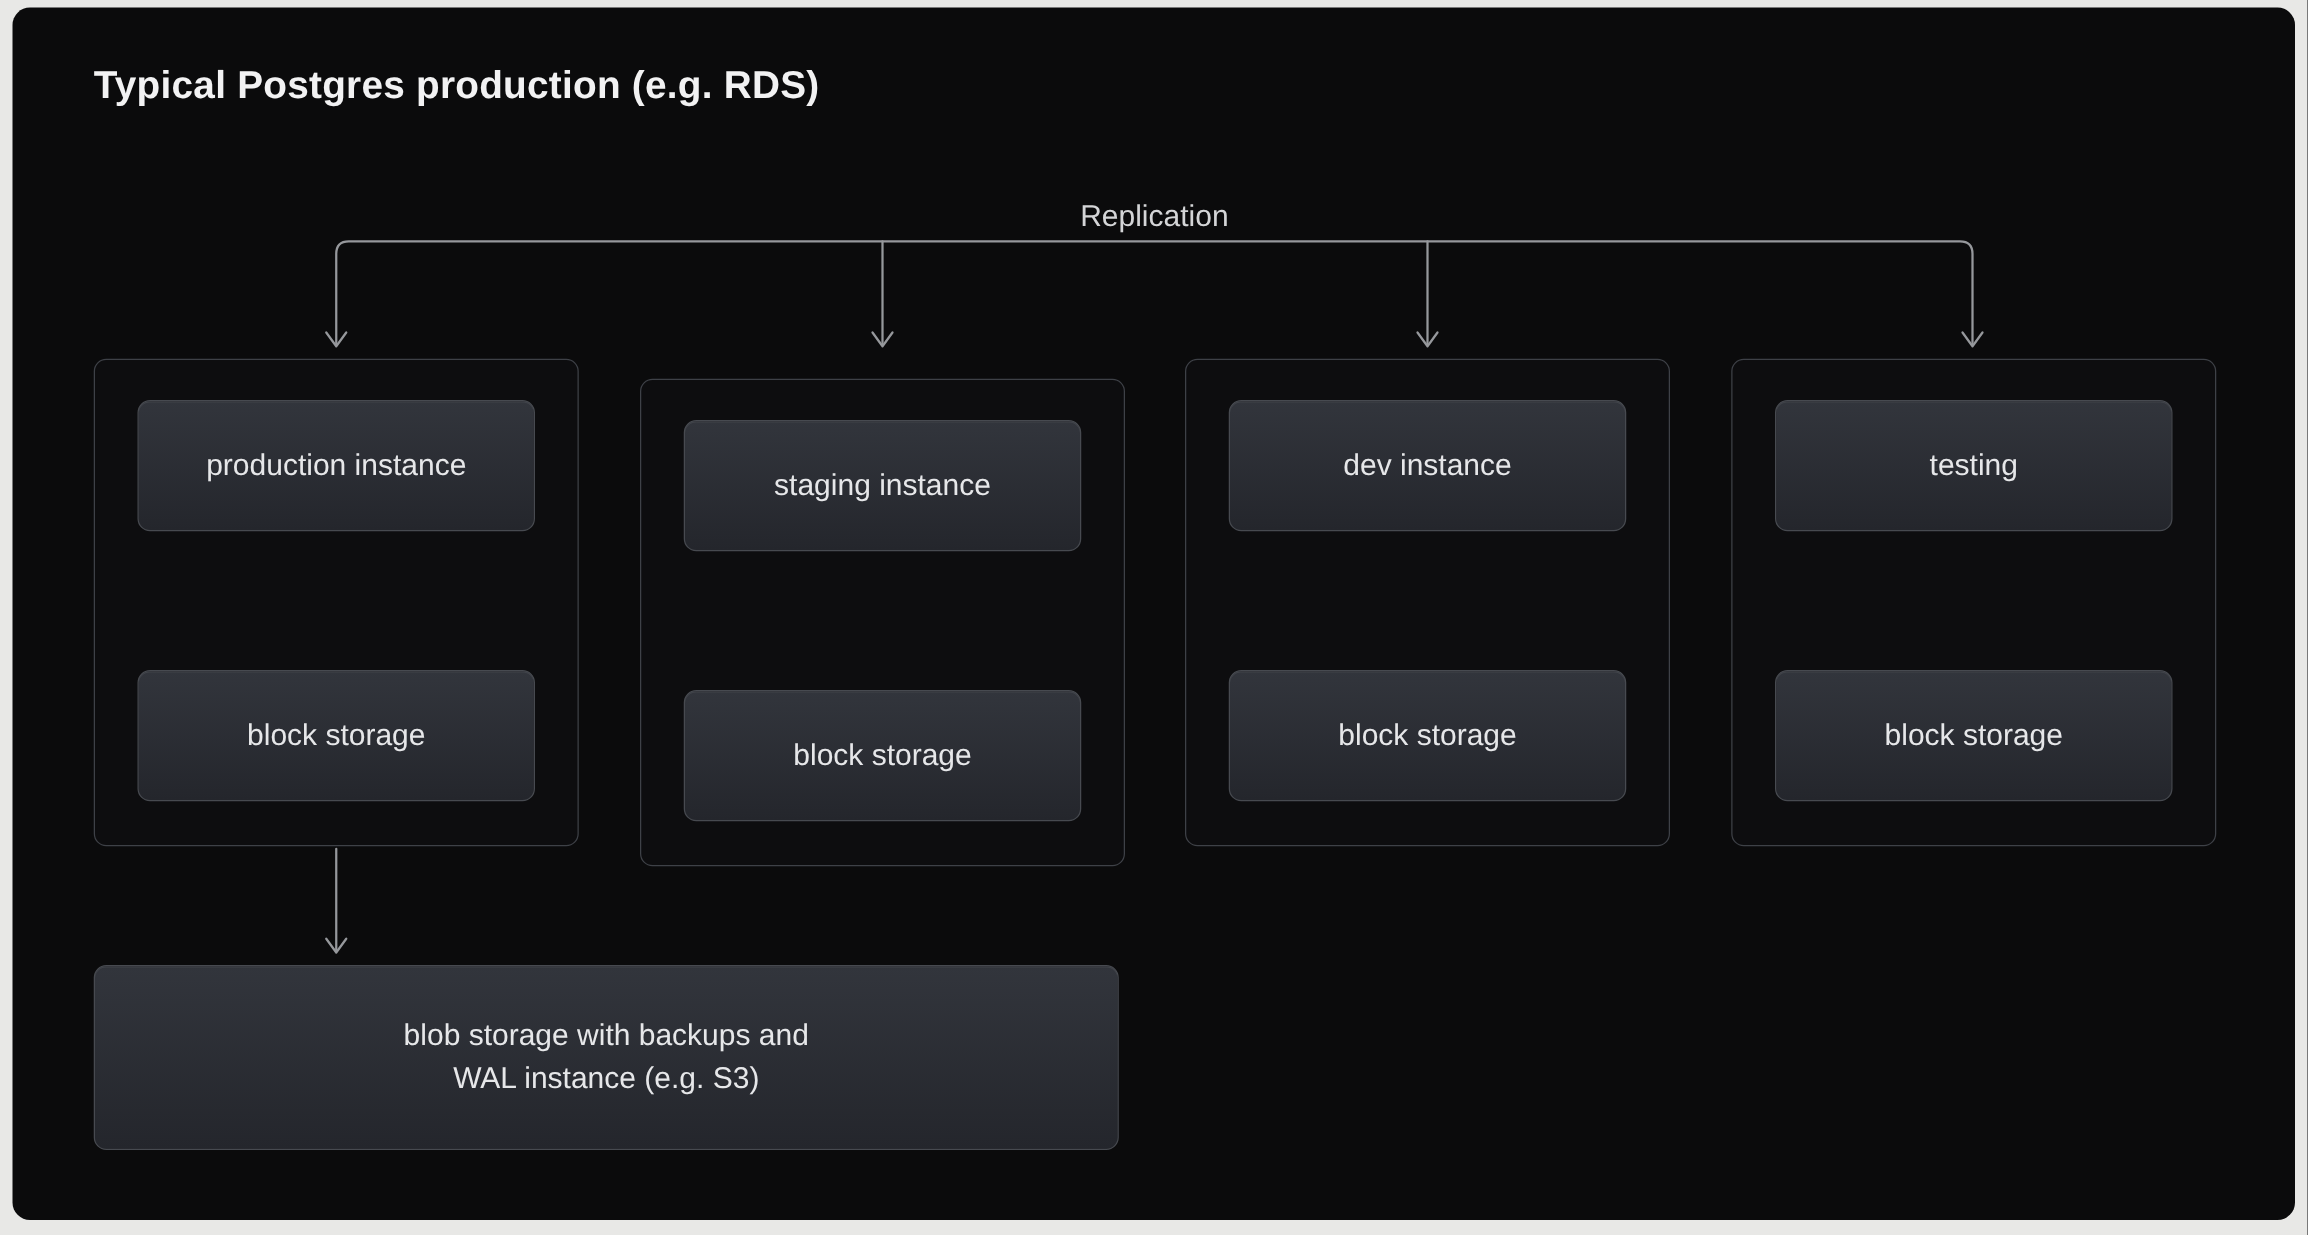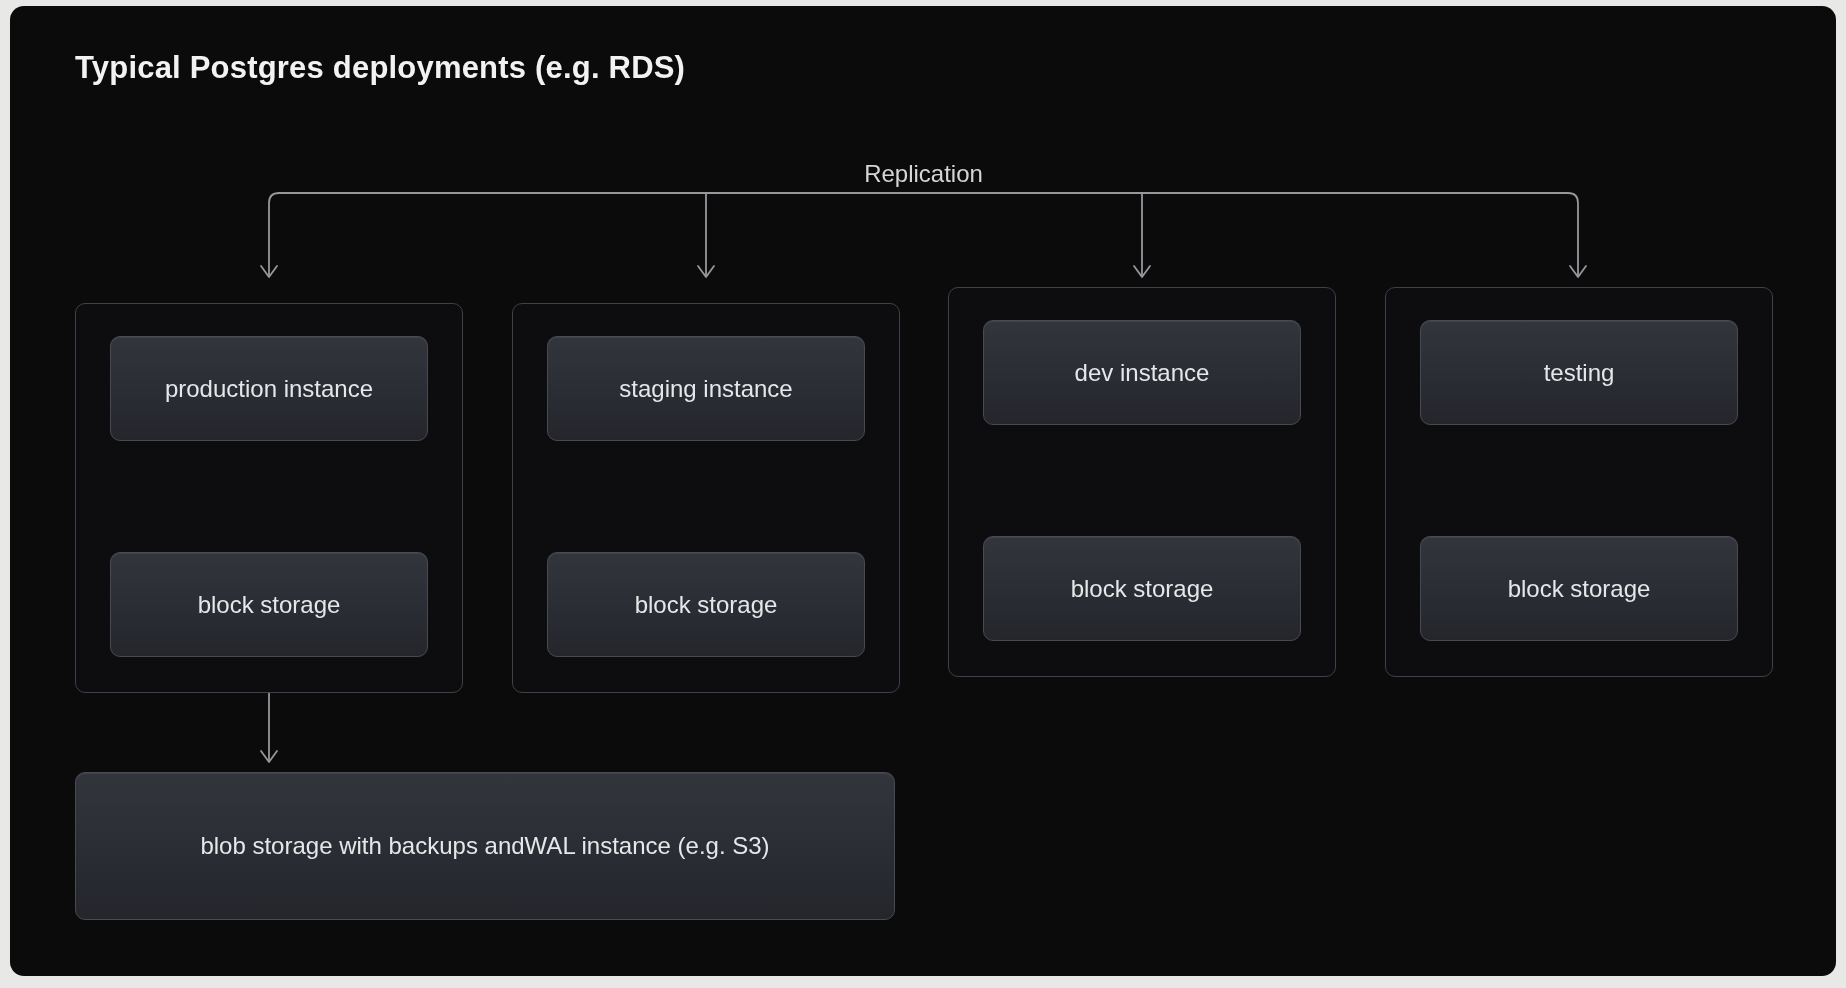--- a/index.html
+++ b/index.html
@@ -37,21 +37,21 @@
   }
   .group {
     position: absolute;
     top: 287px;
     width: 388px; height: 390px;
     border: 1px solid #3e4147;
     border-radius: 10px;
     background: #0d0d0f;
     box-sizing: border-box;
   }
-  .group.g1 { left: 75px; margin-top: 16px; }
+  .group.g1 { left: 75px; }
   .group.g2 { left: 512px; margin-top: 16px; }
   .group.g3 { left: 948px; }
   .group.g4 { left: 1385px; padding-left: 20px; }
   .node {
     position: absolute;
     left: 34px;
     width: 318px; height: 105px;
     border-radius: 10px;
     background: linear-gradient(180deg, #32353c 0%, #24262c 100%);
     border: 1px solid #474a50;
@@ -67,21 +67,21 @@
   .node.storage  { top: 248px; }
   .blob-node {
     position: absolute;
     left: 75px; top: 772px;
     width: 820px; height: 148px;
     border-radius: 10px;
     background: linear-gradient(180deg, #32353c 0%, #24262c 100%);
     border: 1px solid #474a50;
     box-shadow: inset 0 1px 0 rgba(255,255,255,0.07);
     display: flex;
-    flex-direction: row;
+    flex-direction: column;
     align-items: center;
     justify-content: center;
     color: #e6e7e9;
     font-size: 24px;
     line-height: 34px;
     box-sizing: border-box;
     text-align: center;
   }
   svg.connectors {
     position: absolute;
@@ -95,21 +95,21 @@
     stroke-width: 1.8;
     stroke-linecap: round;
     stroke-linejoin: round;
   }
 </style>
 </head>
 <body>
 
 <div class="canvas"></div>
 
-<div class="title">Typical Postgres deployments (e.g. RDS)</div>
+<div class="title">Typical Postgres production (e.g. RDS)</div>
 
 <div class="replication-label">Replication</div>
 
 <svg class="connectors" viewBox="0 0 1846 988" xmlns="http://www.w3.org/2000/svg">
 
   <path d="M 269 275 V 203 Q 269 193 279 193 H 1568 Q 1578 193 1578 203 V 275"></path>
   <path d="M 706 193 V 275"></path>
   <path d="M 1142 193 V 275"></path>
 
   <path d="M 261 266 L 269 277 L 277 266"></path>

